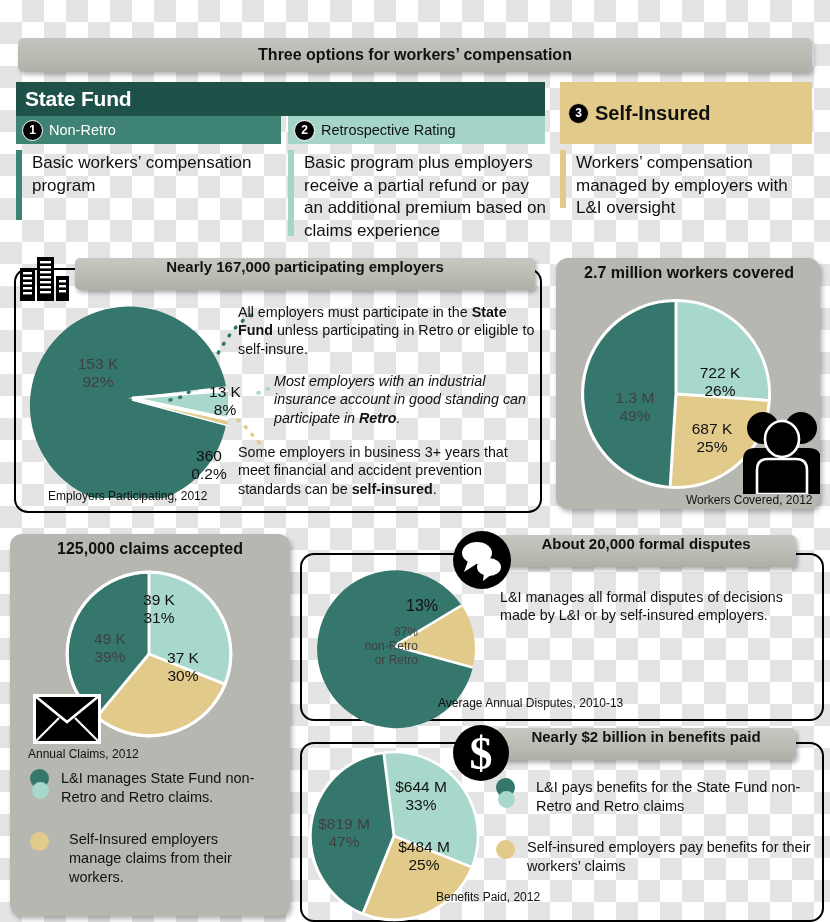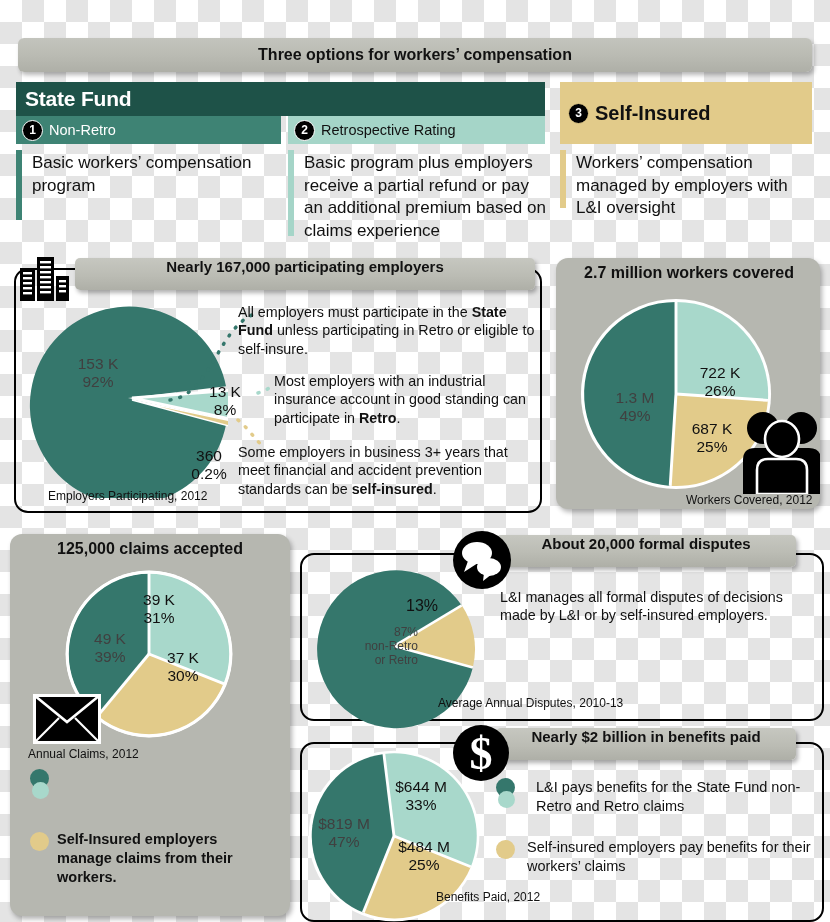--- a/index.html
+++ b/index.html
@@ -76,21 +76,21 @@
   
   #employers-panel{left:14px;top:268px;width:524px;height:241px;}
   #employers-hdr{left:75px;top:258px;width:460px;height:32px;}
   #bldg-icon{left:18px;top:256px;width:62px;height:46px;}
   #employers-pie{left:28px;top:298px;width:200px;height:200px;}
   .pie-cap{font-size:12px;color:#111;}
   #employers-cap{left:48px;top:489px;}
 
   .note{font-size:14.3px;line-height:1.28;color:#111;}
   #emp-note1{left:238px;top:303px;width:300px;}
-  #emp-note2{left:274px;top:372px;width:268px;}
+  #emp-note2{left:274px;top:372px;width:268px;font-style:italic;}
   #emp-note3{left:238px;top:443px;width:302px;}
 
   .pie-label{position:absolute;text-align:center;font-size:15.5px;line-height:1.17;}
   .pl-white{color:#404040;}
   .pl-dark{color:#111;}
 
   
   #workers-panel{left:556px;top:258px;width:264px;height:251px;}
   #workers-title{left:566px;top:264px;width:246px;text-align:center;font-weight:bold;font-size:16px;color:#111;}
   #workers-pie{left:578px;top:296px;width:196px;height:196px;}
@@ -298,24 +298,25 @@
   <path d="M 1.5 48.5 L 26 24" fill="none" stroke="#fff" stroke-width="2.2"></path>
   <path d="M 66.5 48.5 L 42 24" fill="none" stroke="#fff" stroke-width="2.2"></path>
 </svg>
 <div class="abs pie-cap" id="claims-cap">Annual Claims, 2012</div>
 
 <div class="legend-row" id="claims-legend1">
   <span class="dot-pair">
       <span class="d1"></span>
       <span class="d2"></span>
     </span>
+  <span class="legend-txt" style="margin-left:9px;">L&amp;I manages State Fund non-Retro and Retro claims.</span>
 </div>
 <div class="legend-row" id="claims-legend2">
   <span class="dot" style="background:#e2cb8a;margin-top:2px;"></span>
-  <span class="legend-txt" style="margin-left:8px;font-weight:bold;">Self-Insured employers manage claims from their workers.</span>
+  <span class="legend-txt" style="margin-left:20px;">Self-Insured employers manage claims from their workers.</span>
 </div>
 
 <div class="abs panel-outline" id="disputes-panel"></div>
 <div class="abs hdr-bar" id="disputes-hdr">
   <span>About 20,000 formal disputes</span>
 </div>
 <svg class="abs" id="bubble-icon" viewBox="0 0 60 60">
   <circle cx="30" cy="30" r="29" fill="#000"></circle>
   <ellipse cx="25" cy="23" rx="15" ry="11" fill="#fff"></ellipse>
   <path d="M 16 31 L 12 42 L 26 33 Z" fill="#fff"></path>

